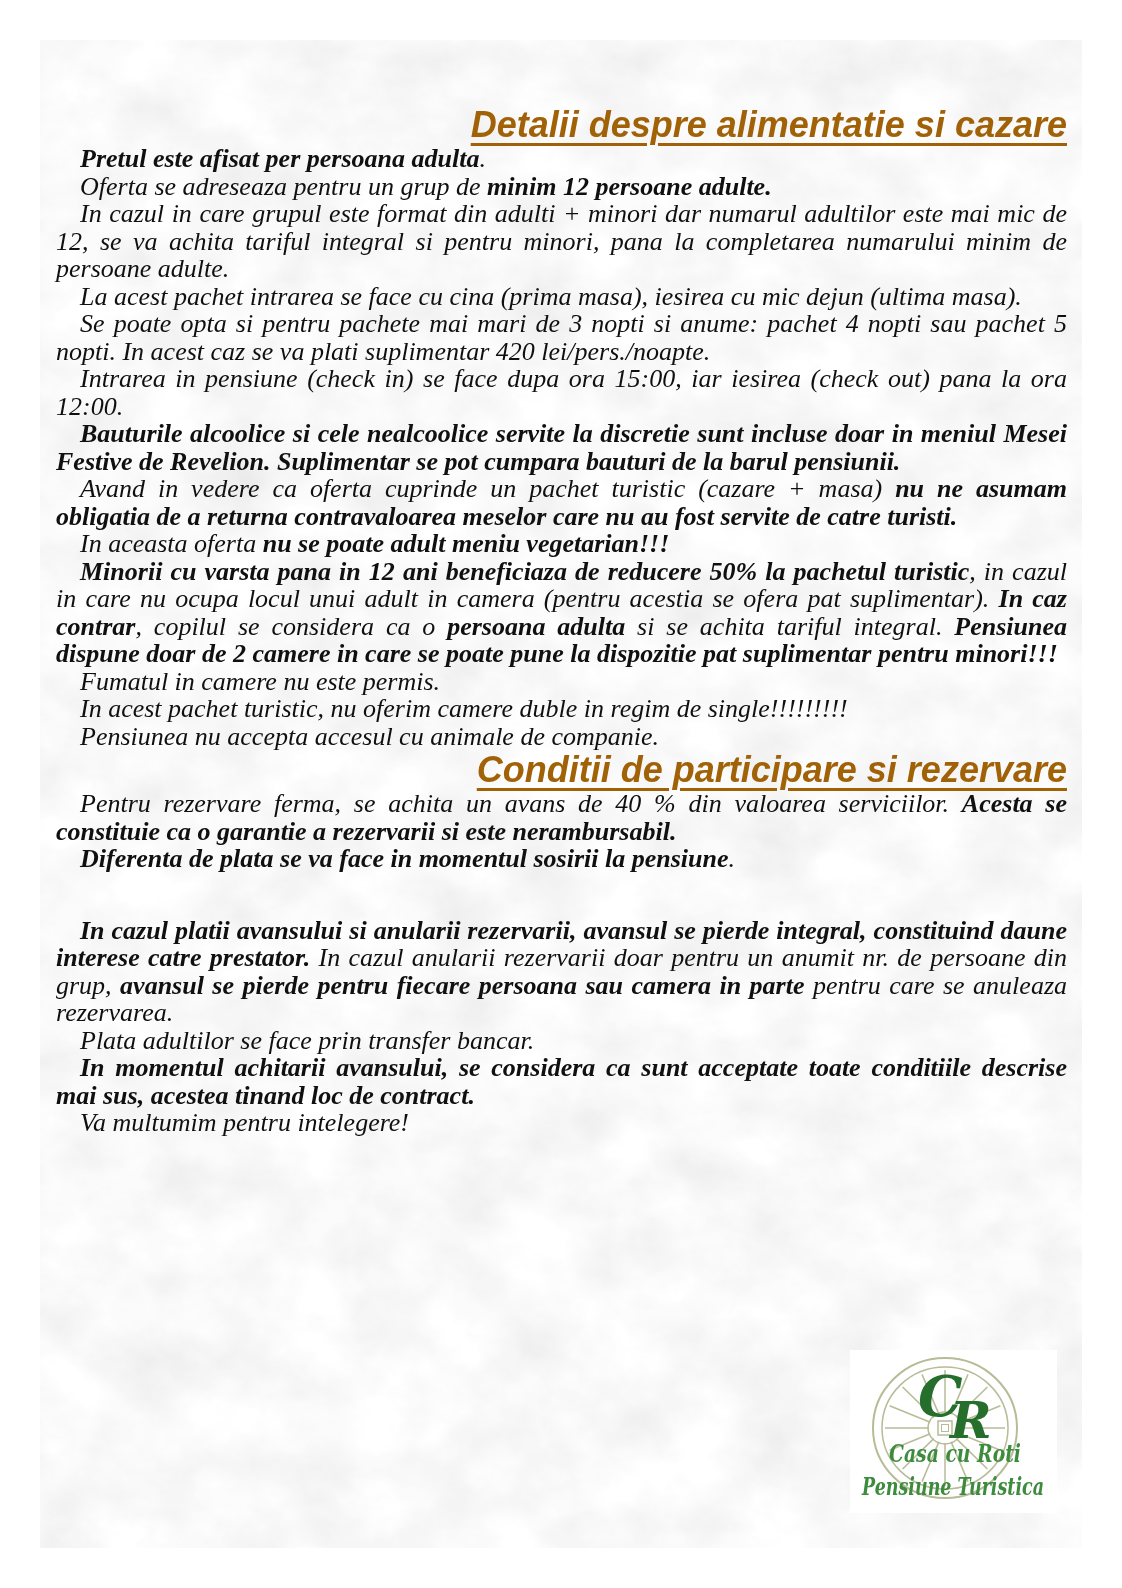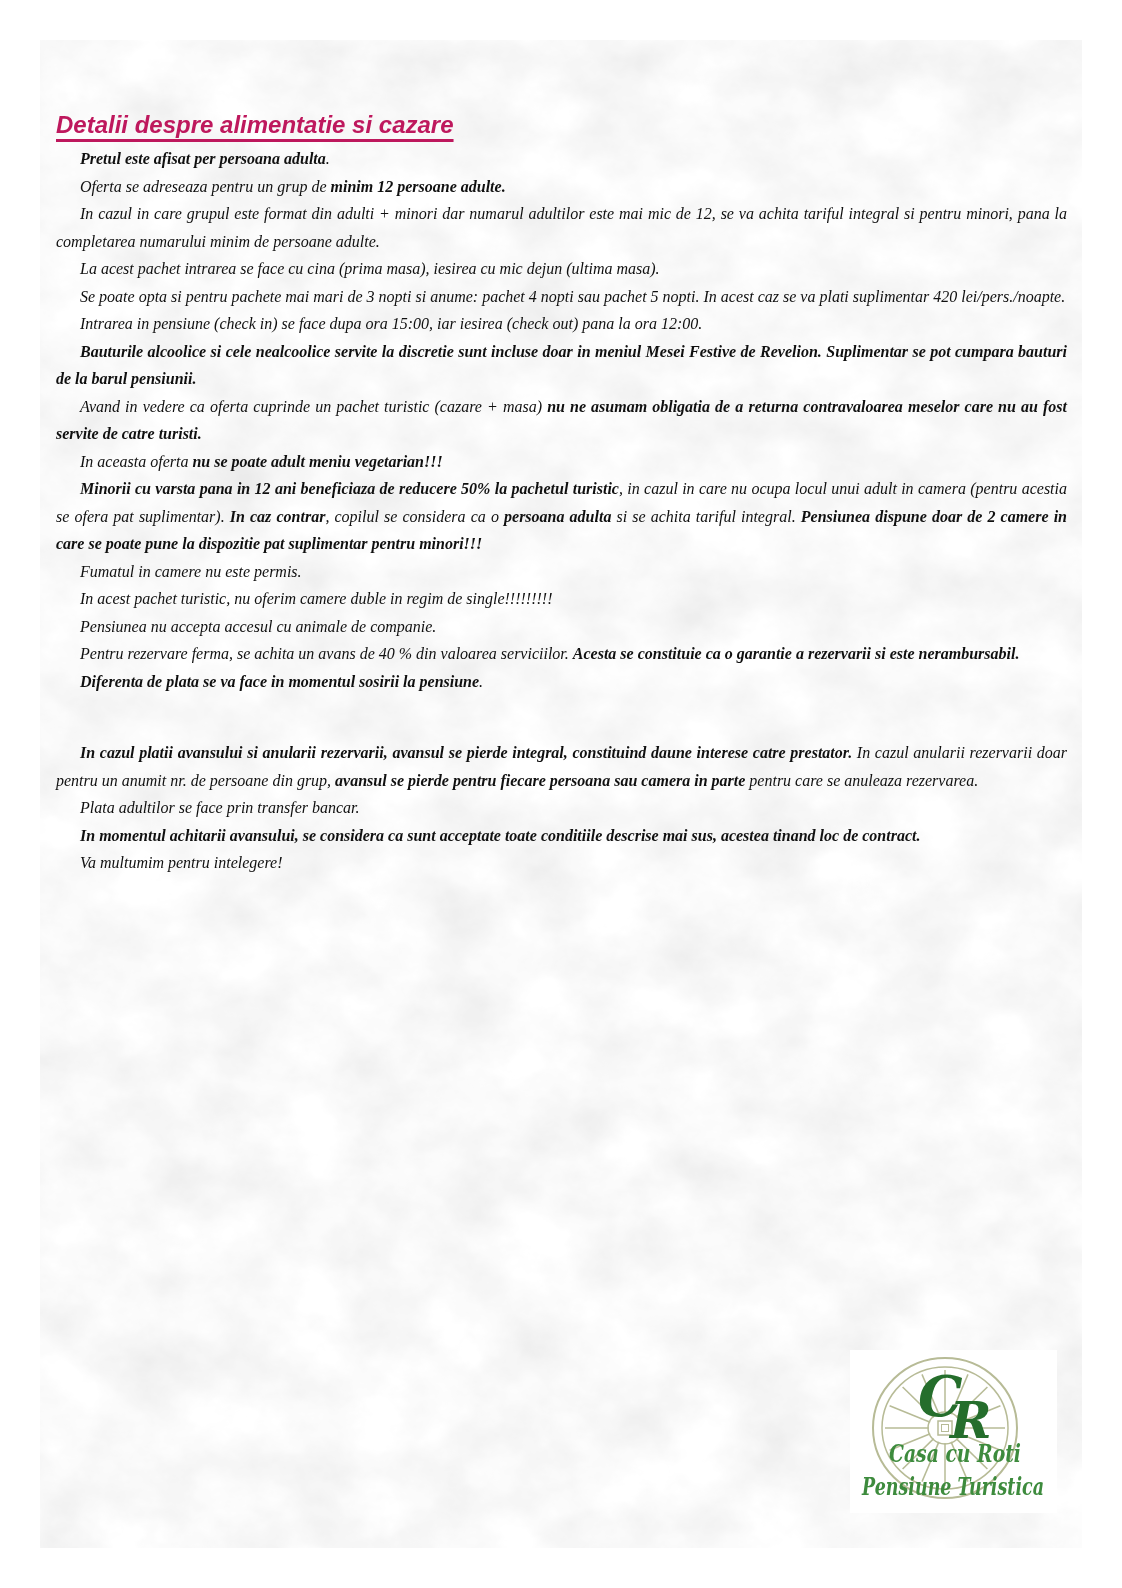--- a/index.html
+++ b/index.html
@@ -24,34 +24,34 @@
     position: absolute;
     left: 0; top: 0; right: 0; bottom: 0;
     padding: 65px 15px 0 16px;
     box-sizing: border-box;
   }
   h1.sec {
     margin: 0;
     font-family: "Liberation Sans", sans-serif;
     font-style: italic;
     font-weight: bold;
-    font-size: 24px;
+    font-size: 36px;
     line-height: 40px;
-    color: #be185d;
-    text-align: left;
+    color: #a16207;
+    text-align: right;
     text-decoration: underline;
     text-decoration-thickness: 2.5px;
     text-underline-offset: 6px;
   }
   .sec-title-1 { margin-bottom: 77px; }
   .sec-title-2 { margin-top: 28px; margin-bottom: 45px; }
   .para {
     margin: 0;
     font-style: italic;
-    font-size: 16px;
+    font-size: 26px;
     line-height: 27.5px;
     color: #101010;
     text-indent: 24px;
     text-align: justify;
   }
   .para .b { font-weight: bold; }
   .para.space-before { margin-top: 44px; }
   .logo-box {
     position: absolute;
     left: 810px; top: 1310px;
@@ -93,20 +93,21 @@
           <p class="para"><span>Intrarea in pensiune (check in) se face dupa ora 15:00, iar iesirea (check out) pana la ora 12:00.</span></p>
           <p class="para"><span class="b">Bauturile alcoolice si cele nealcoolice servite la discretie sunt incluse doar in meniul Mesei Festive de Revelion. Suplimentar se pot cumpara bauturi de la barul pensiunii.</span></p>
           <p class="para"><span>Avand in vedere ca oferta cuprinde un pachet turistic (cazare + masa) </span><span class="b">nu ne asumam obligatia de a returna contravaloarea meselor care nu au fost servite de catre turisti.</span></p>
           <p class="para"><span>In aceasta oferta </span><span class="b">nu se poate adult meniu vegetarian!!!</span></p>
           <p class="para"><span class="b">Minorii cu varsta pana in 12 ani beneficiaza de reducere 50% la pachetul turistic</span><span>, in cazul in care nu ocupa locul unui adult in camera (pentru acestia se ofera pat suplimentar). </span><span class="b">In caz contrar</span><span>, copilul se considera ca o </span><span class="b">persoana adulta</span><span> si se achita tariful integral. </span><span class="b">Pensiunea dispune doar de 2 camere in care se poate pune la dispozitie pat suplimentar pentru minori!!!</span></p>
           <p class="para"><span>Fumatul in camere nu este permis.</span></p>
           <p class="para"><span>In acest pachet turistic, nu oferim camere duble in regim de single!!!!!!!!!</span></p>
           <p class="para"><span>Pensiunea nu accepta accesul cu animale de companie.</span></p>
         </div>
 
+      <h1 class="sec sec-title-2">Conditii de participare si rezervare</h1>
       <div>
           <p class="para"><span>Pentru rezervare ferma, se achita un avans de 40 % din valoarea serviciilor. </span><span class="b">Acesta se constituie ca o garantie a rezervarii si este nerambursabil.</span></p>
           <p class="para"><span class="b">Diferenta de plata se va face in momentul sosirii la pensiune</span><span>.</span></p>
           <p class="para space-before"><span class="b">In cazul platii avansului si anularii rezervarii, avansul se pierde integral, constituind daune interese catre prestator.</span><span> In cazul anularii rezervarii doar pentru un anumit nr. de persoane din grup, </span><span class="b">avansul se pierde pentru fiecare persoana sau camera in parte</span><span> pentru care se anuleaza rezervarea.</span></p>
           <p class="para"><span>Plata adultilor se face prin transfer bancar.</span></p>
           <p class="para"><span class="b">In momentul achitarii avansului, se considera ca sunt acceptate toate conditiile descrise mai sus, acestea tinand loc de contract.</span></p>
           <p class="para"><span>Va multumim pentru intelegere!</span></p>
         </div>
 
       <div class="logo-box">

